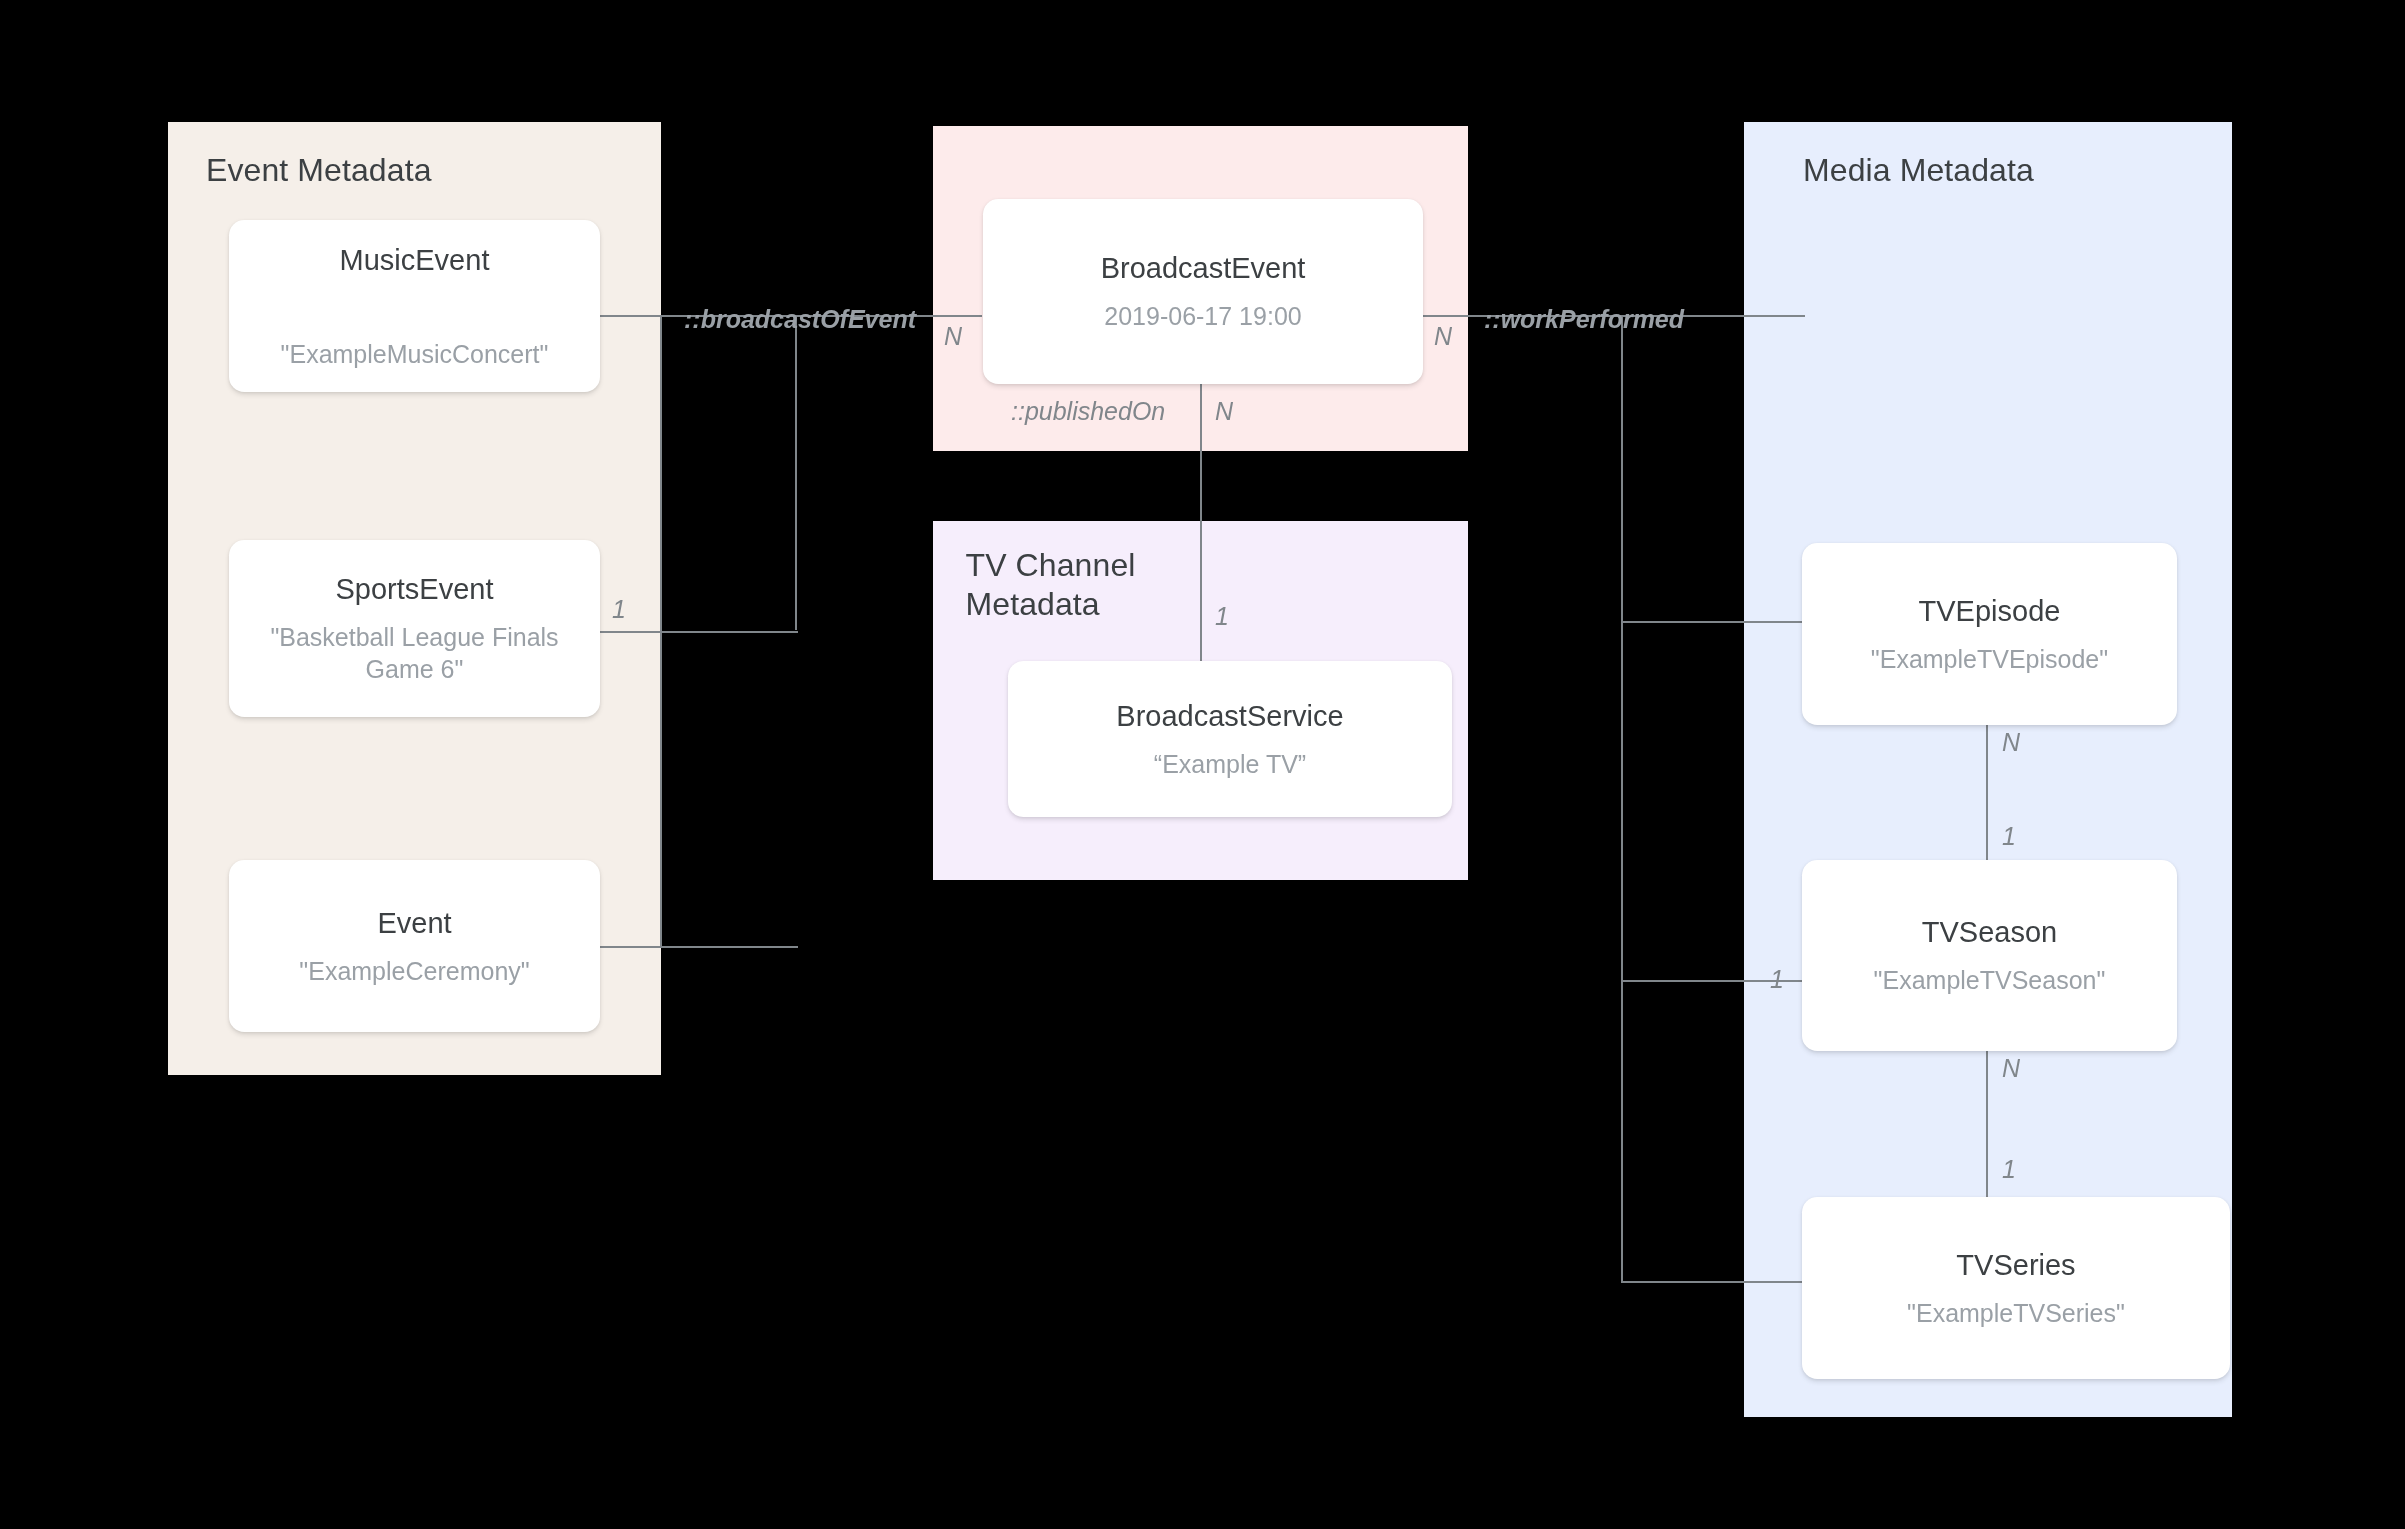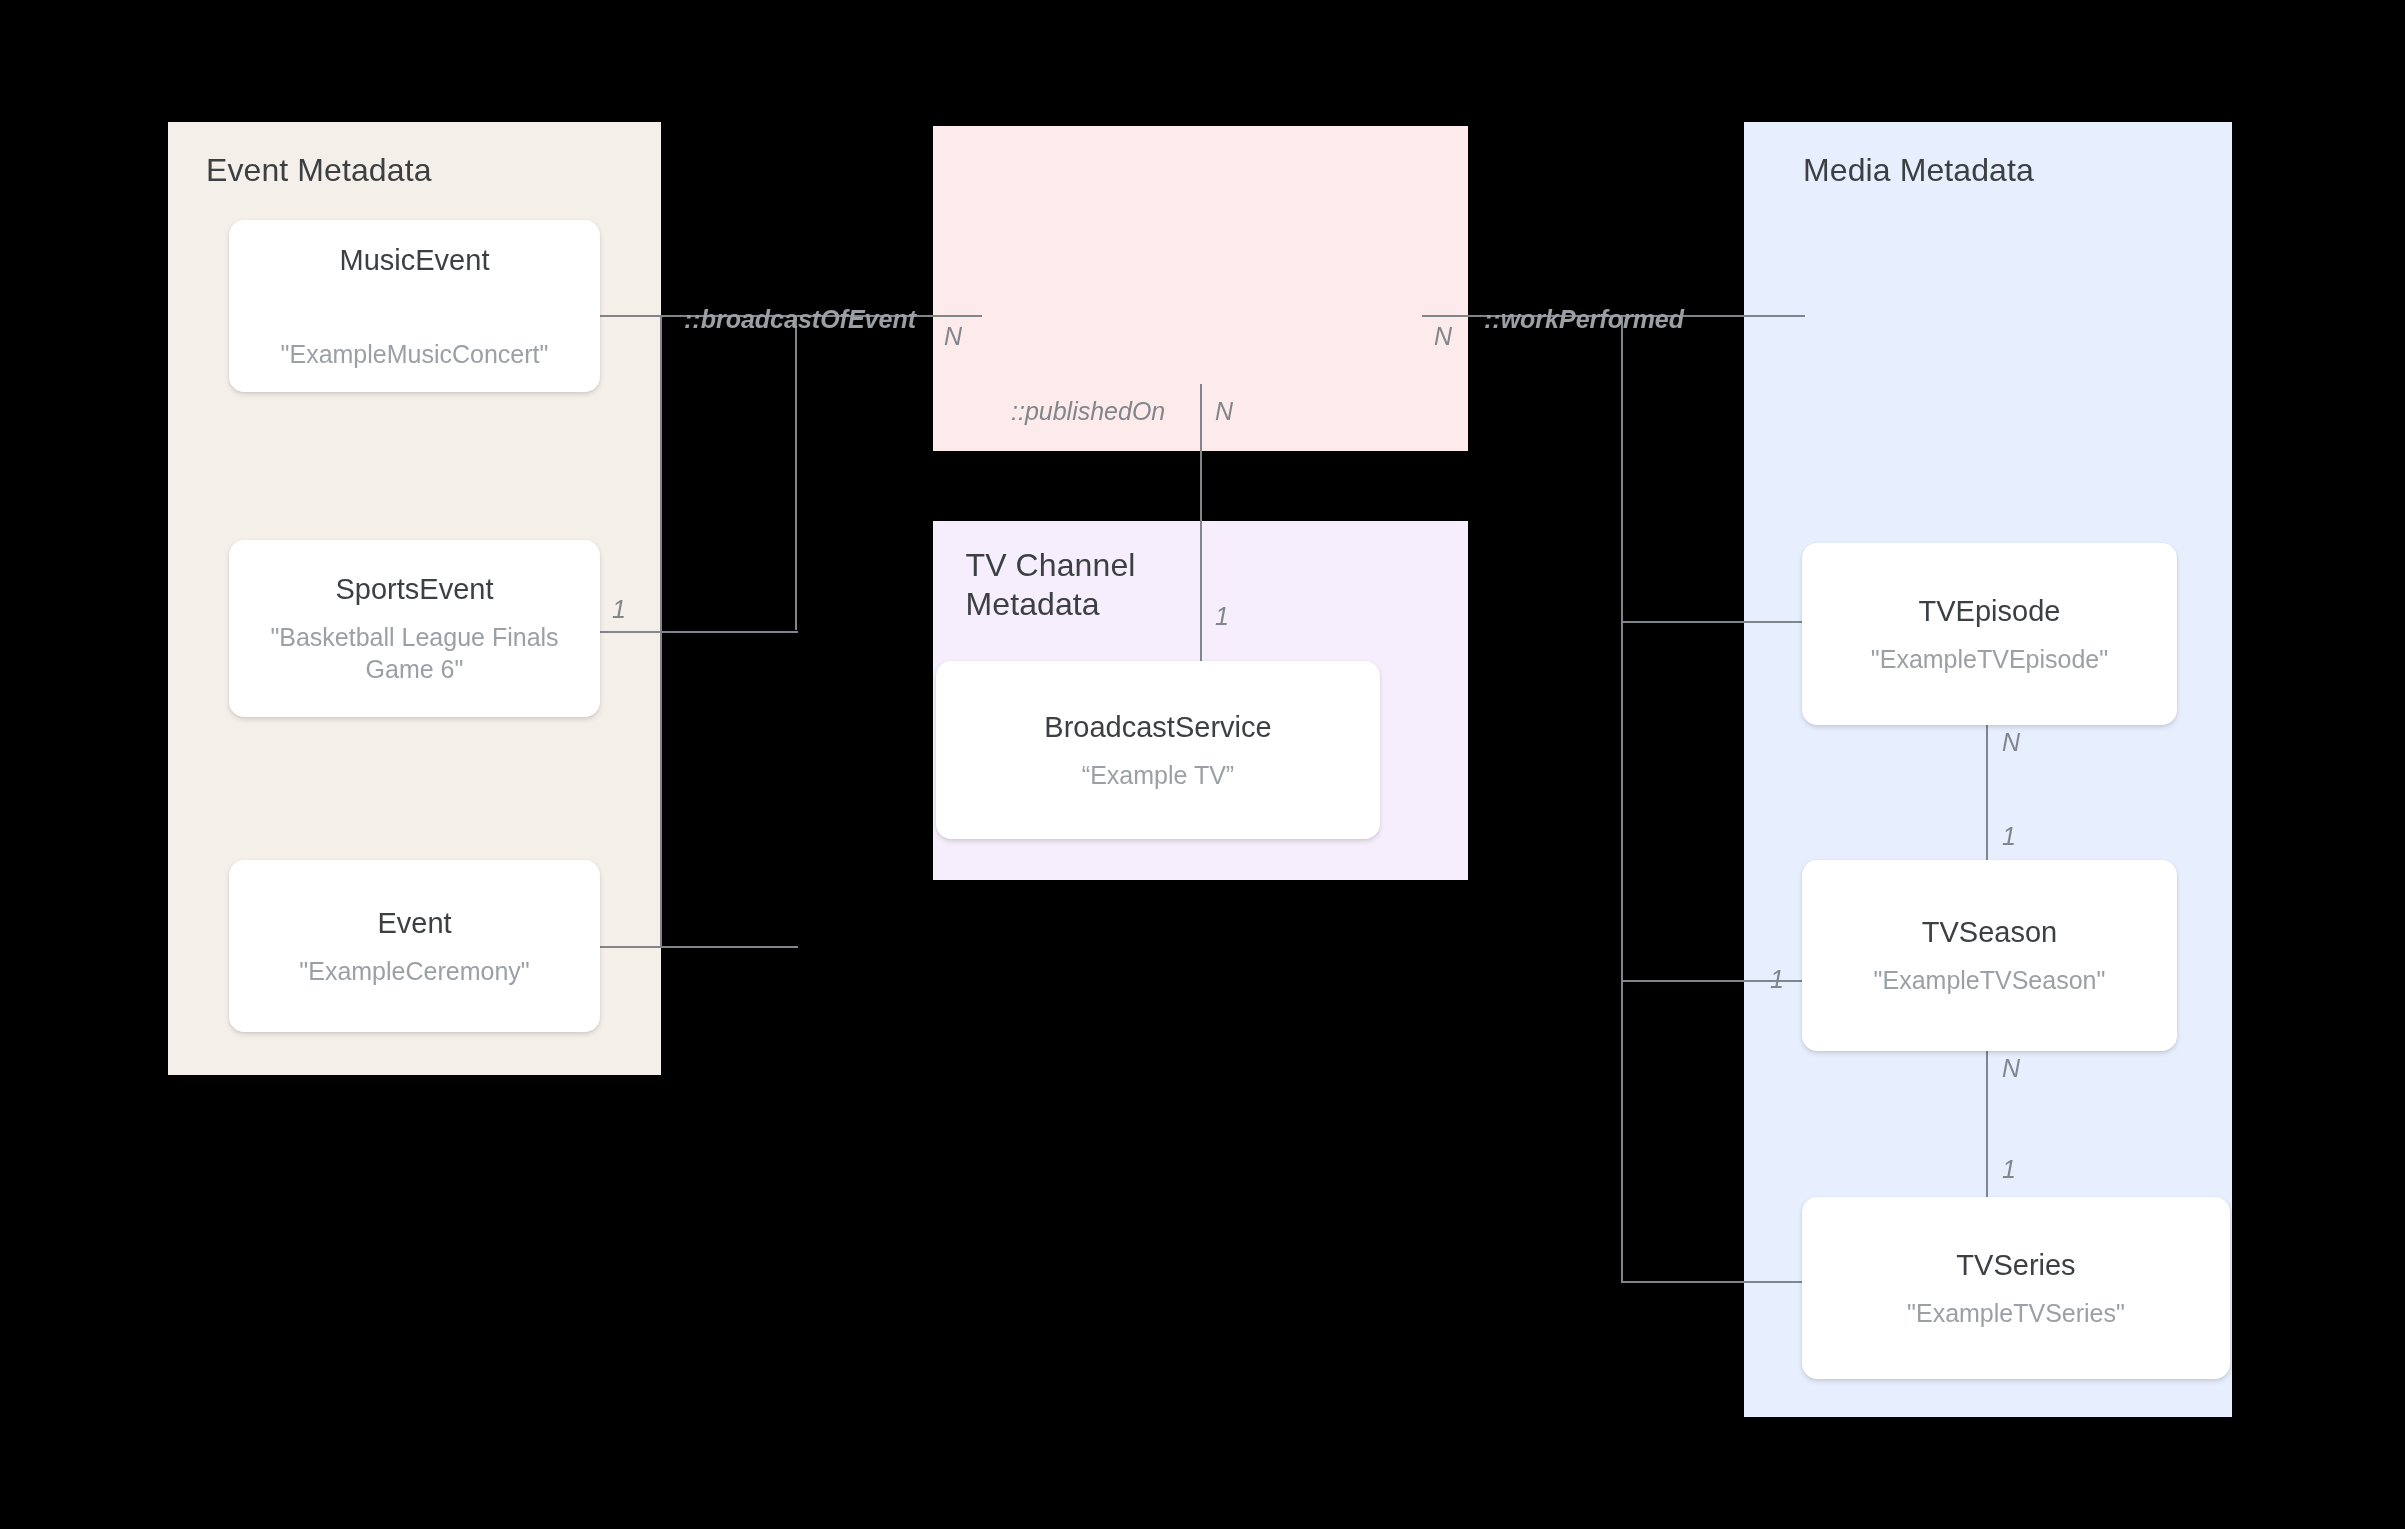--- a/index.html
+++ b/index.html
@@ -159,22 +159,26 @@
   <div class="card" style="left:229px; top:540px; width:371px; height:177px;">
     <div class="card-title">SportsEvent</div>
     <div class="card-sub">"Basketball League Finals Game 6"</div>
   </div>
 
   <div class="card" style="left:229px; top:860px; width:371px; height:172px;">
     <div class="card-title">Event</div>
     <div class="card-sub">"ExampleCeremony"</div>
   </div>
 
-
-  <div class="card" style="left:936px; top:661px; width:444px; height:178px;">
+  <div class="card" style="left:983px; top:199px; width:440px; height:185px;">
+    <div class="card-title">BroadcastEvent</div>
+    <div class="card-sub">2019-06-17 19:00</div>
+  </div>
+
+  <div class="card" style="left:1008px; top:661px; width:444px; height:156px;">
     <div class="card-title">BroadcastService</div>
     <div class="card-sub">“Example TV”</div>
   </div>
 
 
   <div class="card" style="left:1802px; top:543px; width:375px; height:182px;">
     <div class="card-title">TVEpisode</div>
     <div class="card-sub">"ExampleTVEpisode"</div>
   </div>
 

